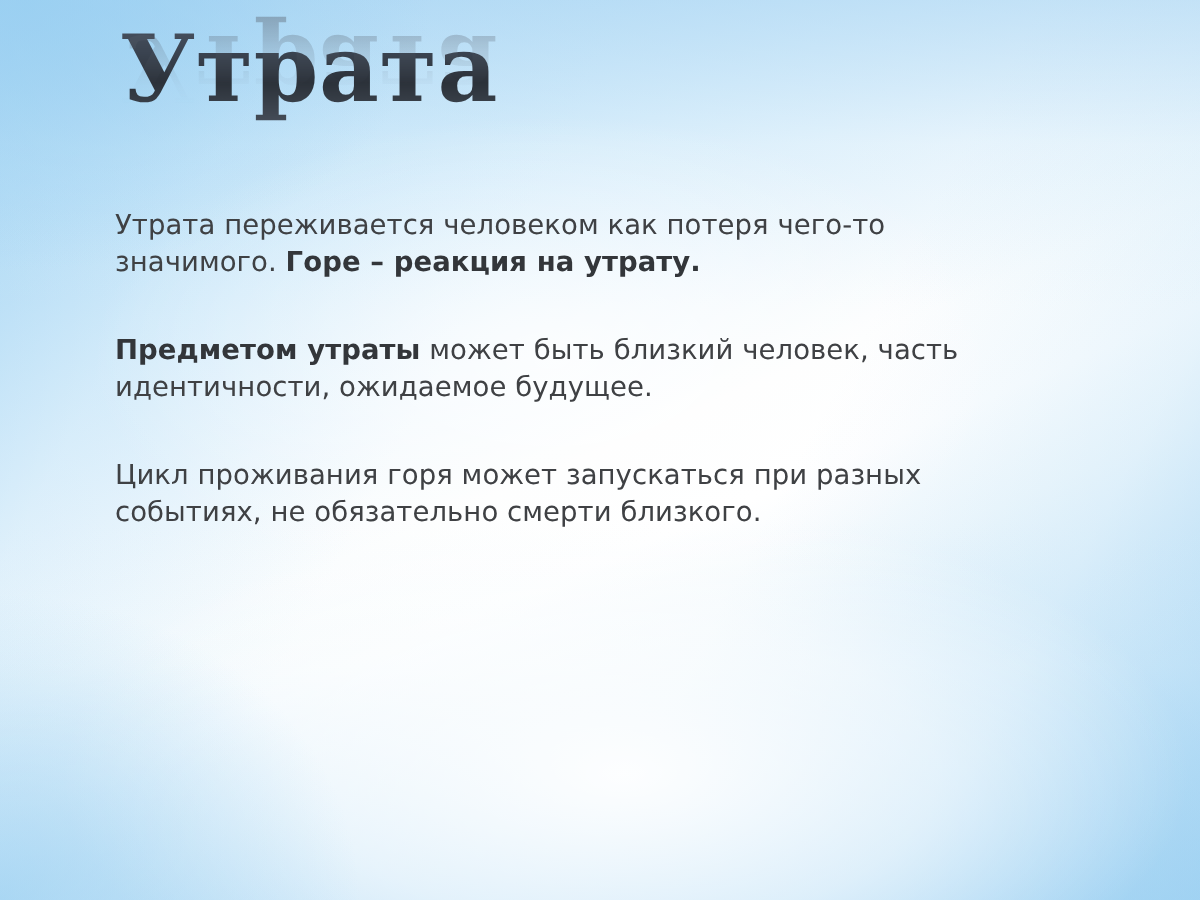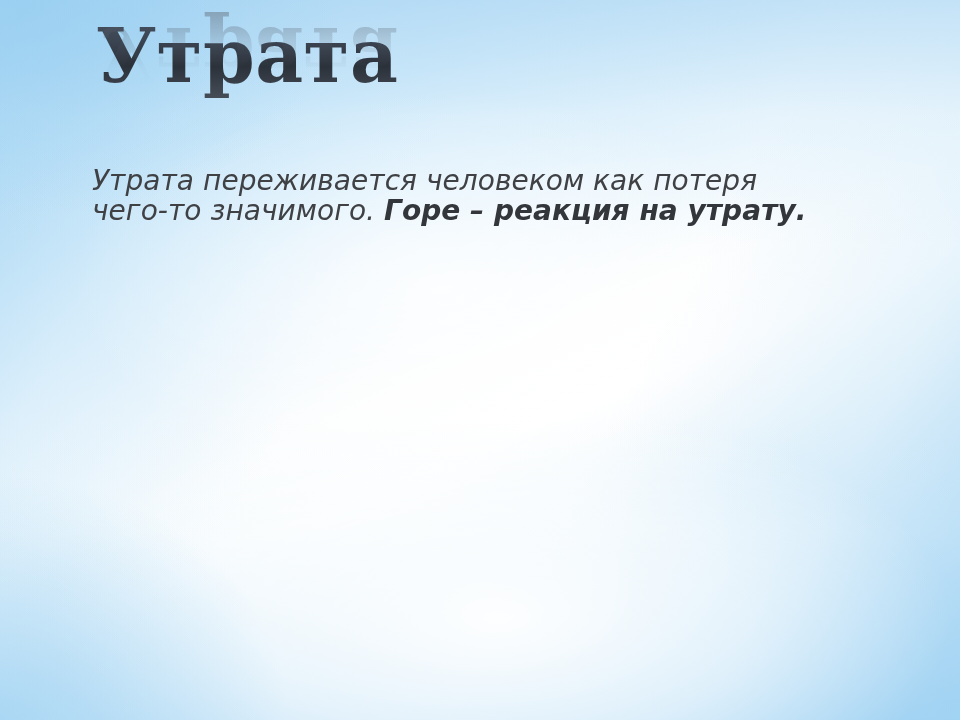--- a/index.html
+++ b/index.html
@@ -131,26 +131,25 @@
   
   .body-block {
     position: absolute;
     left: 92px;
     top: 166px;
     width: 748px;
   }
 
   .para {
     color: #3f4144;
-    font-size: 28px;
+    font-size: 22px;
     line-height: 30px;
     letter-spacing: 0.05px;
     margin: 0 0 40px 0;
     text-align: left;
-    font-style: italic;
   }
 
   .para:last-child { margin-bottom: 0; }
 
   .para .b { font-weight: 700; color: #33363a; }
 </style>
 </head>
 <body>
 
 <div id="slide">
@@ -163,15 +162,17 @@
   <div class="bg-layer bg-corner-tl"></div>
   <div class="bg-layer bg-corner-bl"></div>
 
   <div class="title-block">
     <div class="title-reflection">Утрата</div>
     <div class="title-text">Утрата</div>
   </div>
 
   <div class="body-block">
       <p class="para"><span>Утрата переживается человеком как потеря чего-то значимого. </span><span class="b"> Горе – реакция на утрату.</span></p>
+      <p class="para"><span class="b">Предметом утраты</span><span> может быть близкий человек, часть идентичности, ожидаемое будущее.</span></p>
+      <p class="para"><span>Цикл проживания горя может запускаться при разных событиях, не обязательно смерти близкого.</span></p>
     </div>
 
 </div>
 
 </body></html>

